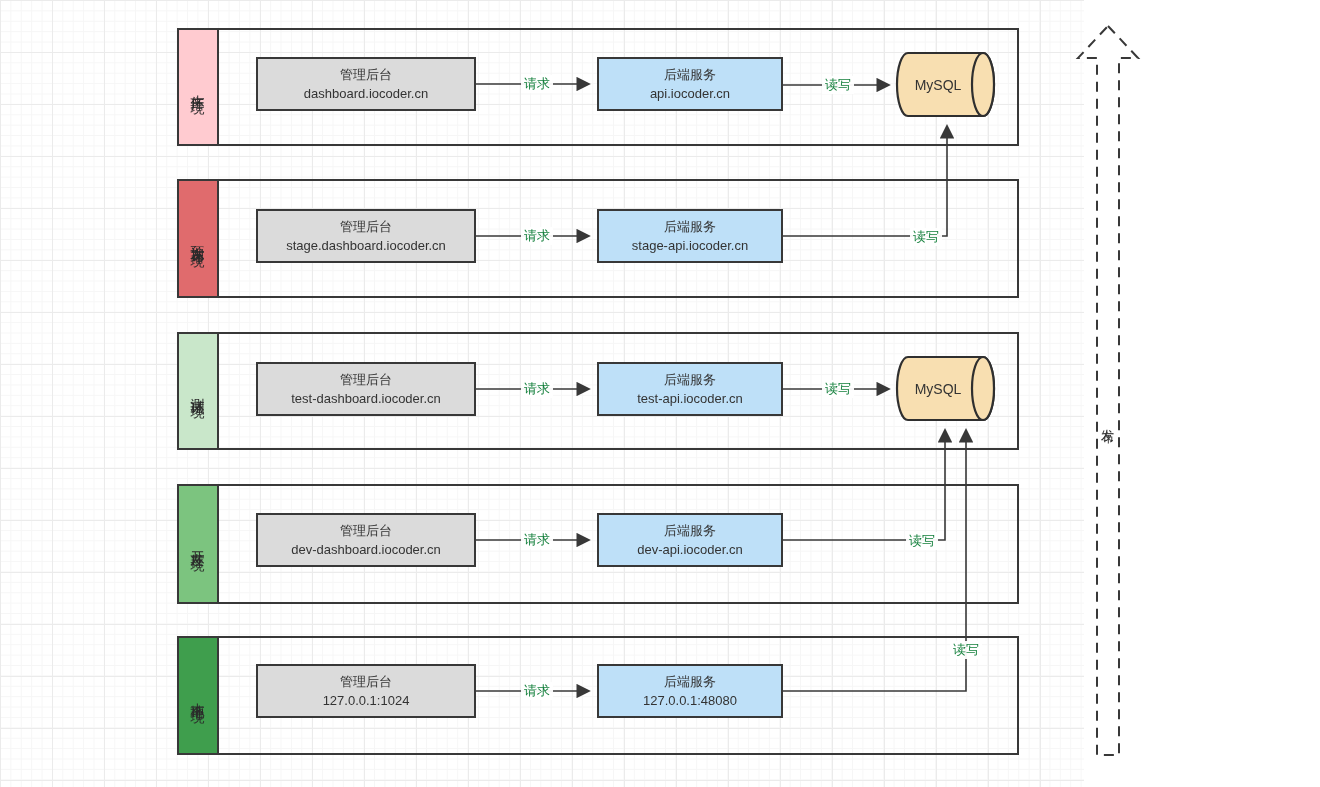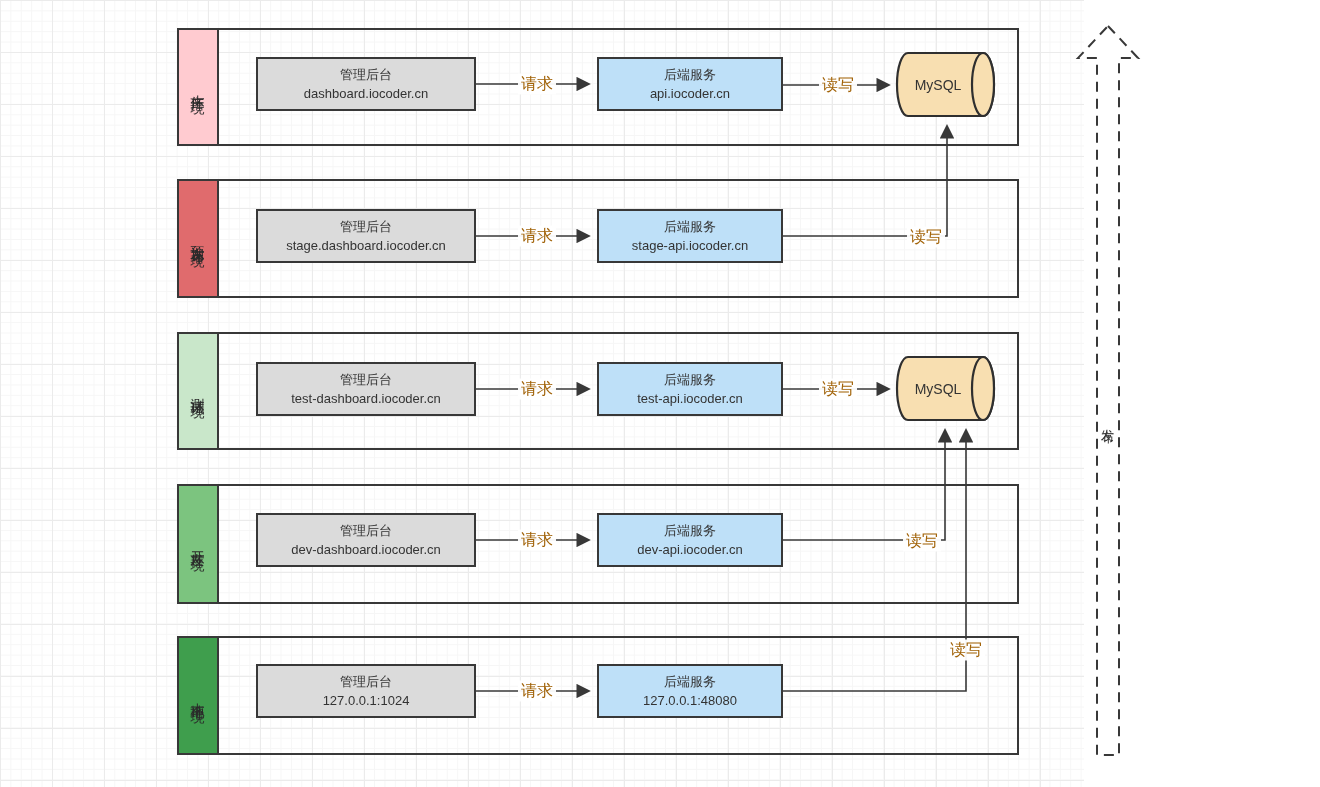--- a/index.html
+++ b/index.html
@@ -33,21 +33,21 @@
     position:absolute;box-sizing:border-box;border:2px solid #383838;
     display:flex;flex-direction:column;align-items:center;justify-content:center;
     text-align:center;font-size:13px;color:#333;line-height:1.5;
     z-index:2;
   }
   .node .t1,.node .t2{white-space:nowrap;}
   .wires{position:absolute;left:0;top:0;z-index:3;pointer-events:none;}
   .lbl{
     position:absolute;transform:translate(-50%,-50%);
     background:rgba(255,255,255,0.95);padding:0 3px;
-    font-size:16px;color:#a16207;white-space:nowrap;z-index:4;
+    font-size:13px;color:#15803d;white-space:nowrap;z-index:4;
   }
   .lbl-vert{
     position:absolute;transform:translate(-50%,-50%);
     writing-mode:vertical-rl;text-orientation:upright;
     font-size:13px;color:#333;letter-spacing:2px;z-index:4;
   }
   .mysql-text{font-size:14px;fill:#333;}
 </style>
 </head>
 <body>

